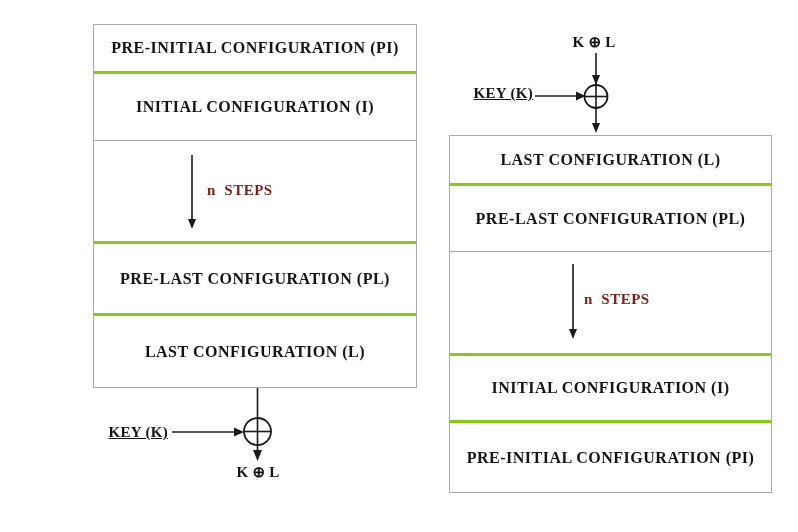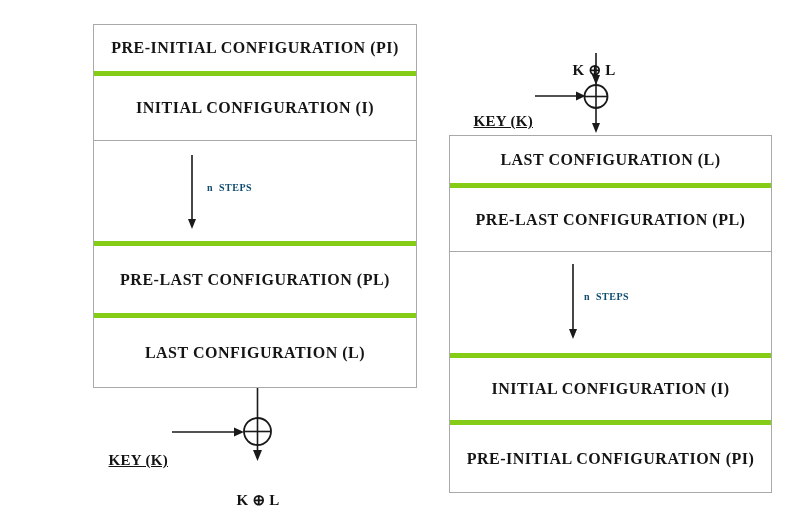--- a/index.html
+++ b/index.html
@@ -13,51 +13,50 @@
   .stack{
     position:absolute;
     background:#fff;
     border:1px solid #a9a9a9;
     box-sizing:border-box;
   }
   .cfg-row{
     display:flex;
     align-items:center;
     justify-content:center;
-    border-top:5px solid #84cc16;
+    border-top:3px solid #84cc16;
     box-sizing:border-box;
     position:relative;
   }
   .cfg-row.first{border-top:none;}
   .cfg-label{
     font-weight:bold;
     font-size:16px;
     letter-spacing:0.5px;
     color:#141414;
     text-align:center;
     white-space:nowrap;
   }
   .steps-row{position:relative;border-top:1px solid #a9a9a9;box-sizing:border-box;}
   .steps-svg{position:absolute;left:0;top:0;}
   .steps-label{
     position:absolute;
     font-weight:bold;
-    font-size:10px;
+    font-size:15px;
     letter-spacing:0.5px;
-    color:#0c4a6e;
+    color:#7f1d1d;
     white-space:pre;
   }
   .float-label{
     position:absolute;
     font-weight:bold;
     font-size:15px;
     letter-spacing:0.3px;
     color:#141414;
     white-space:pre;
-    margin-top:28px;
   }
   .ta-right{text-align:right;text-decoration:underline;}
   .ta-center{text-align:center;}
   .overlay-svg{position:absolute;left:0;top:0;pointer-events:none;}
 </style>
 </head>
 <body>
 
 <div class="canvas">
 

